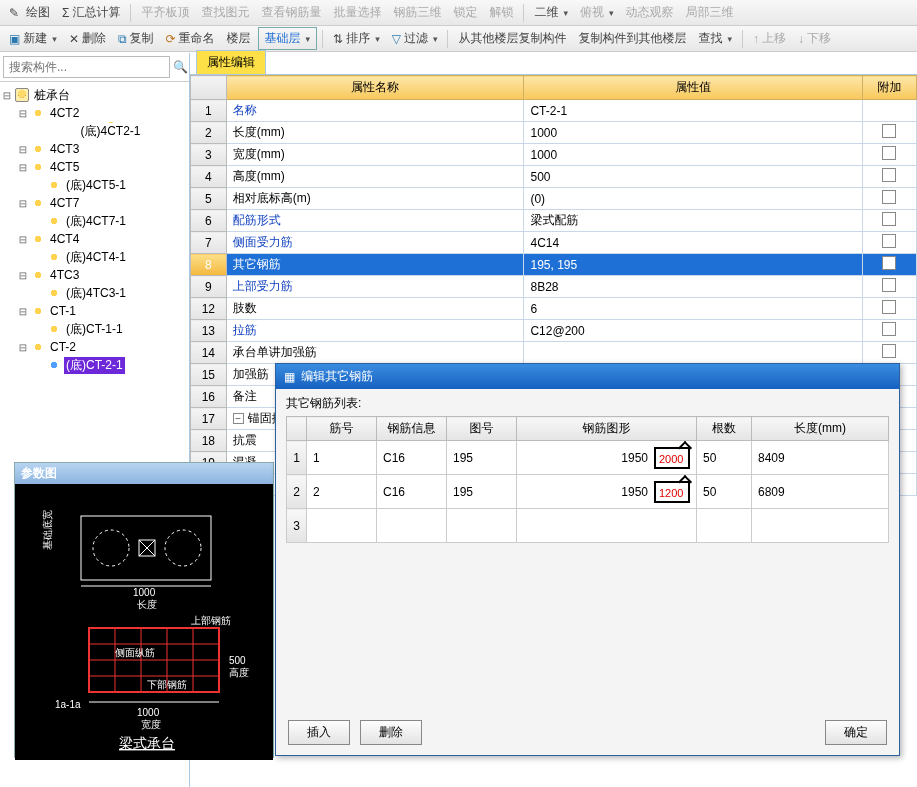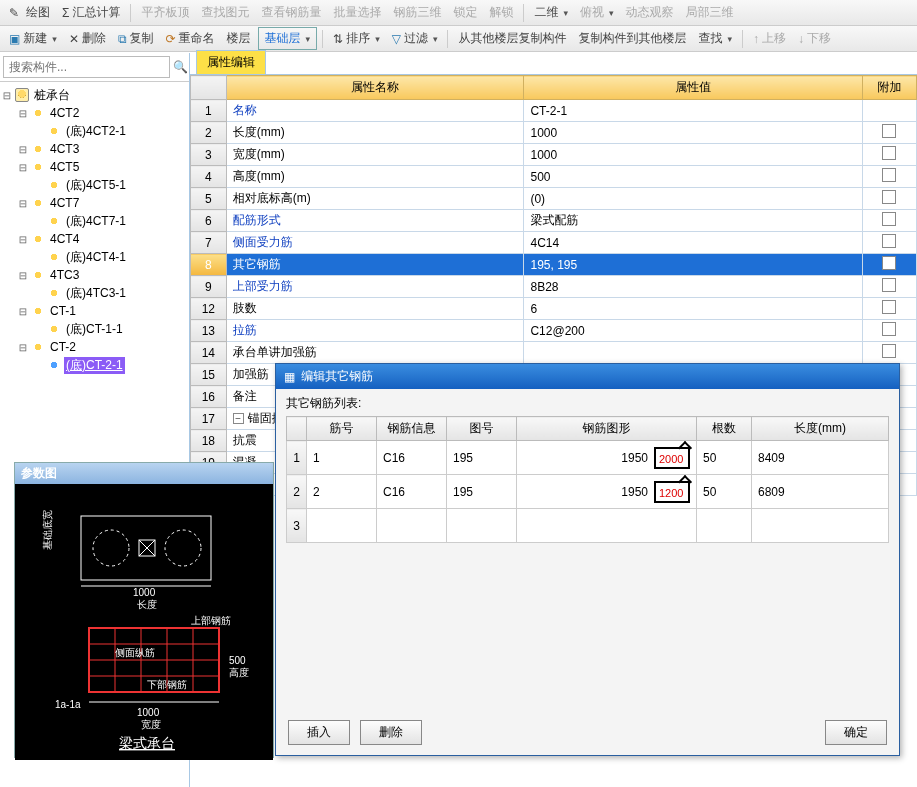--- a/index.html
+++ b/index.html
@@ -17,21 +17,21 @@
 .left-panel { position: absolute; left: 0; top: 53px; width: 190px; bottom: 0; border-right: 1px solid #a8c8e4; }
 .search-row { display: flex; border-bottom: 1px solid #ccc; }
 .search-input { flex: 1; border: 1px solid #bbb; padding: 3px 5px; margin: 3px; color: #be185d; }
 .search-btn { width: 24px; display: flex; align-items: center; justify-content: center; color: #2a7ab0; font-size: 14px; cursor: pointer; }
 
 .tree { padding: 4px 2px; }
 .tree-row { display: flex; align-items: center; height: 18px; white-space: nowrap; }
 .tree-toggle { width: 10px; text-align: center; color: #666; font-size: 10px; cursor: pointer; }
 .tree-ico { width: 14px; height: 14px; margin: 0 3px; display: inline-block; }
 .tree-label { padding: 0 2px; }
-.tree-row.selected .tree-label { background: #8b5cf6; color: #fff; text-decoration: underline; }
+.tree-row.selected .tree-label { background: #6d28d9; color: #fff; }
 .folder-ico { background: radial-gradient(circle at 50% 40%, #ffd969 40%, #c89b2e 42%, transparent 44%); border: 1px solid #888; border-radius: 2px; background-color: #ffeeaa; }
 .gear-ico { background: radial-gradient(circle, #ffd34e 30%, #caa12e 32%, transparent 34%); border-radius: 50%; }
 .gear-sel { background: radial-gradient(circle, #4ea0ff 30%, #1e6fd6 32%, transparent 34%); border-radius: 50%; }
 
 
 .main { position: absolute; left: 190px; right: 0; top: 53px; bottom: 0; }
 .tab-strip { height: 22px; border-bottom: 1px solid #a8c8e4; display: flex; align-items: flex-end; padding-left: 6px; }
 .tab { border: 1px solid #a8c8e4; border-bottom: none; background: #fde047; padding: 3px 10px; font-size: 12px; }
 
 .prop-table { border-collapse: collapse; width: 100%; }
@@ -185,21 +185,21 @@
       <div class="tree-row" style="padding-left: 0px;">
         <span class="tree-toggle">⊟</span>
         <span class="tree-ico folder-ico"></span>
         <span class="tree-label">桩承台</span>
       </div>
       <div class="tree-row" style="padding-left: 16px;">
         <span class="tree-toggle">⊟</span>
         <span class="tree-ico gear-ico"></span>
         <span class="tree-label">4CT2</span>
       </div>
-      <div class="tree-row" style="padding-left: 32px;">
+      <div class="tree-row" style="padding-left: 32px; flex-direction: column;">
         <span class="tree-toggle"></span>
         <span class="tree-ico gear-ico"></span>
         <span class="tree-label">(底)4CT2-1</span>
       </div>
       <div class="tree-row" style="padding-left: 16px;">
         <span class="tree-toggle">⊟</span>
         <span class="tree-ico gear-ico"></span>
         <span class="tree-label">4CT3</span>
       </div>
       <div class="tree-row" style="padding-left: 16px;">

